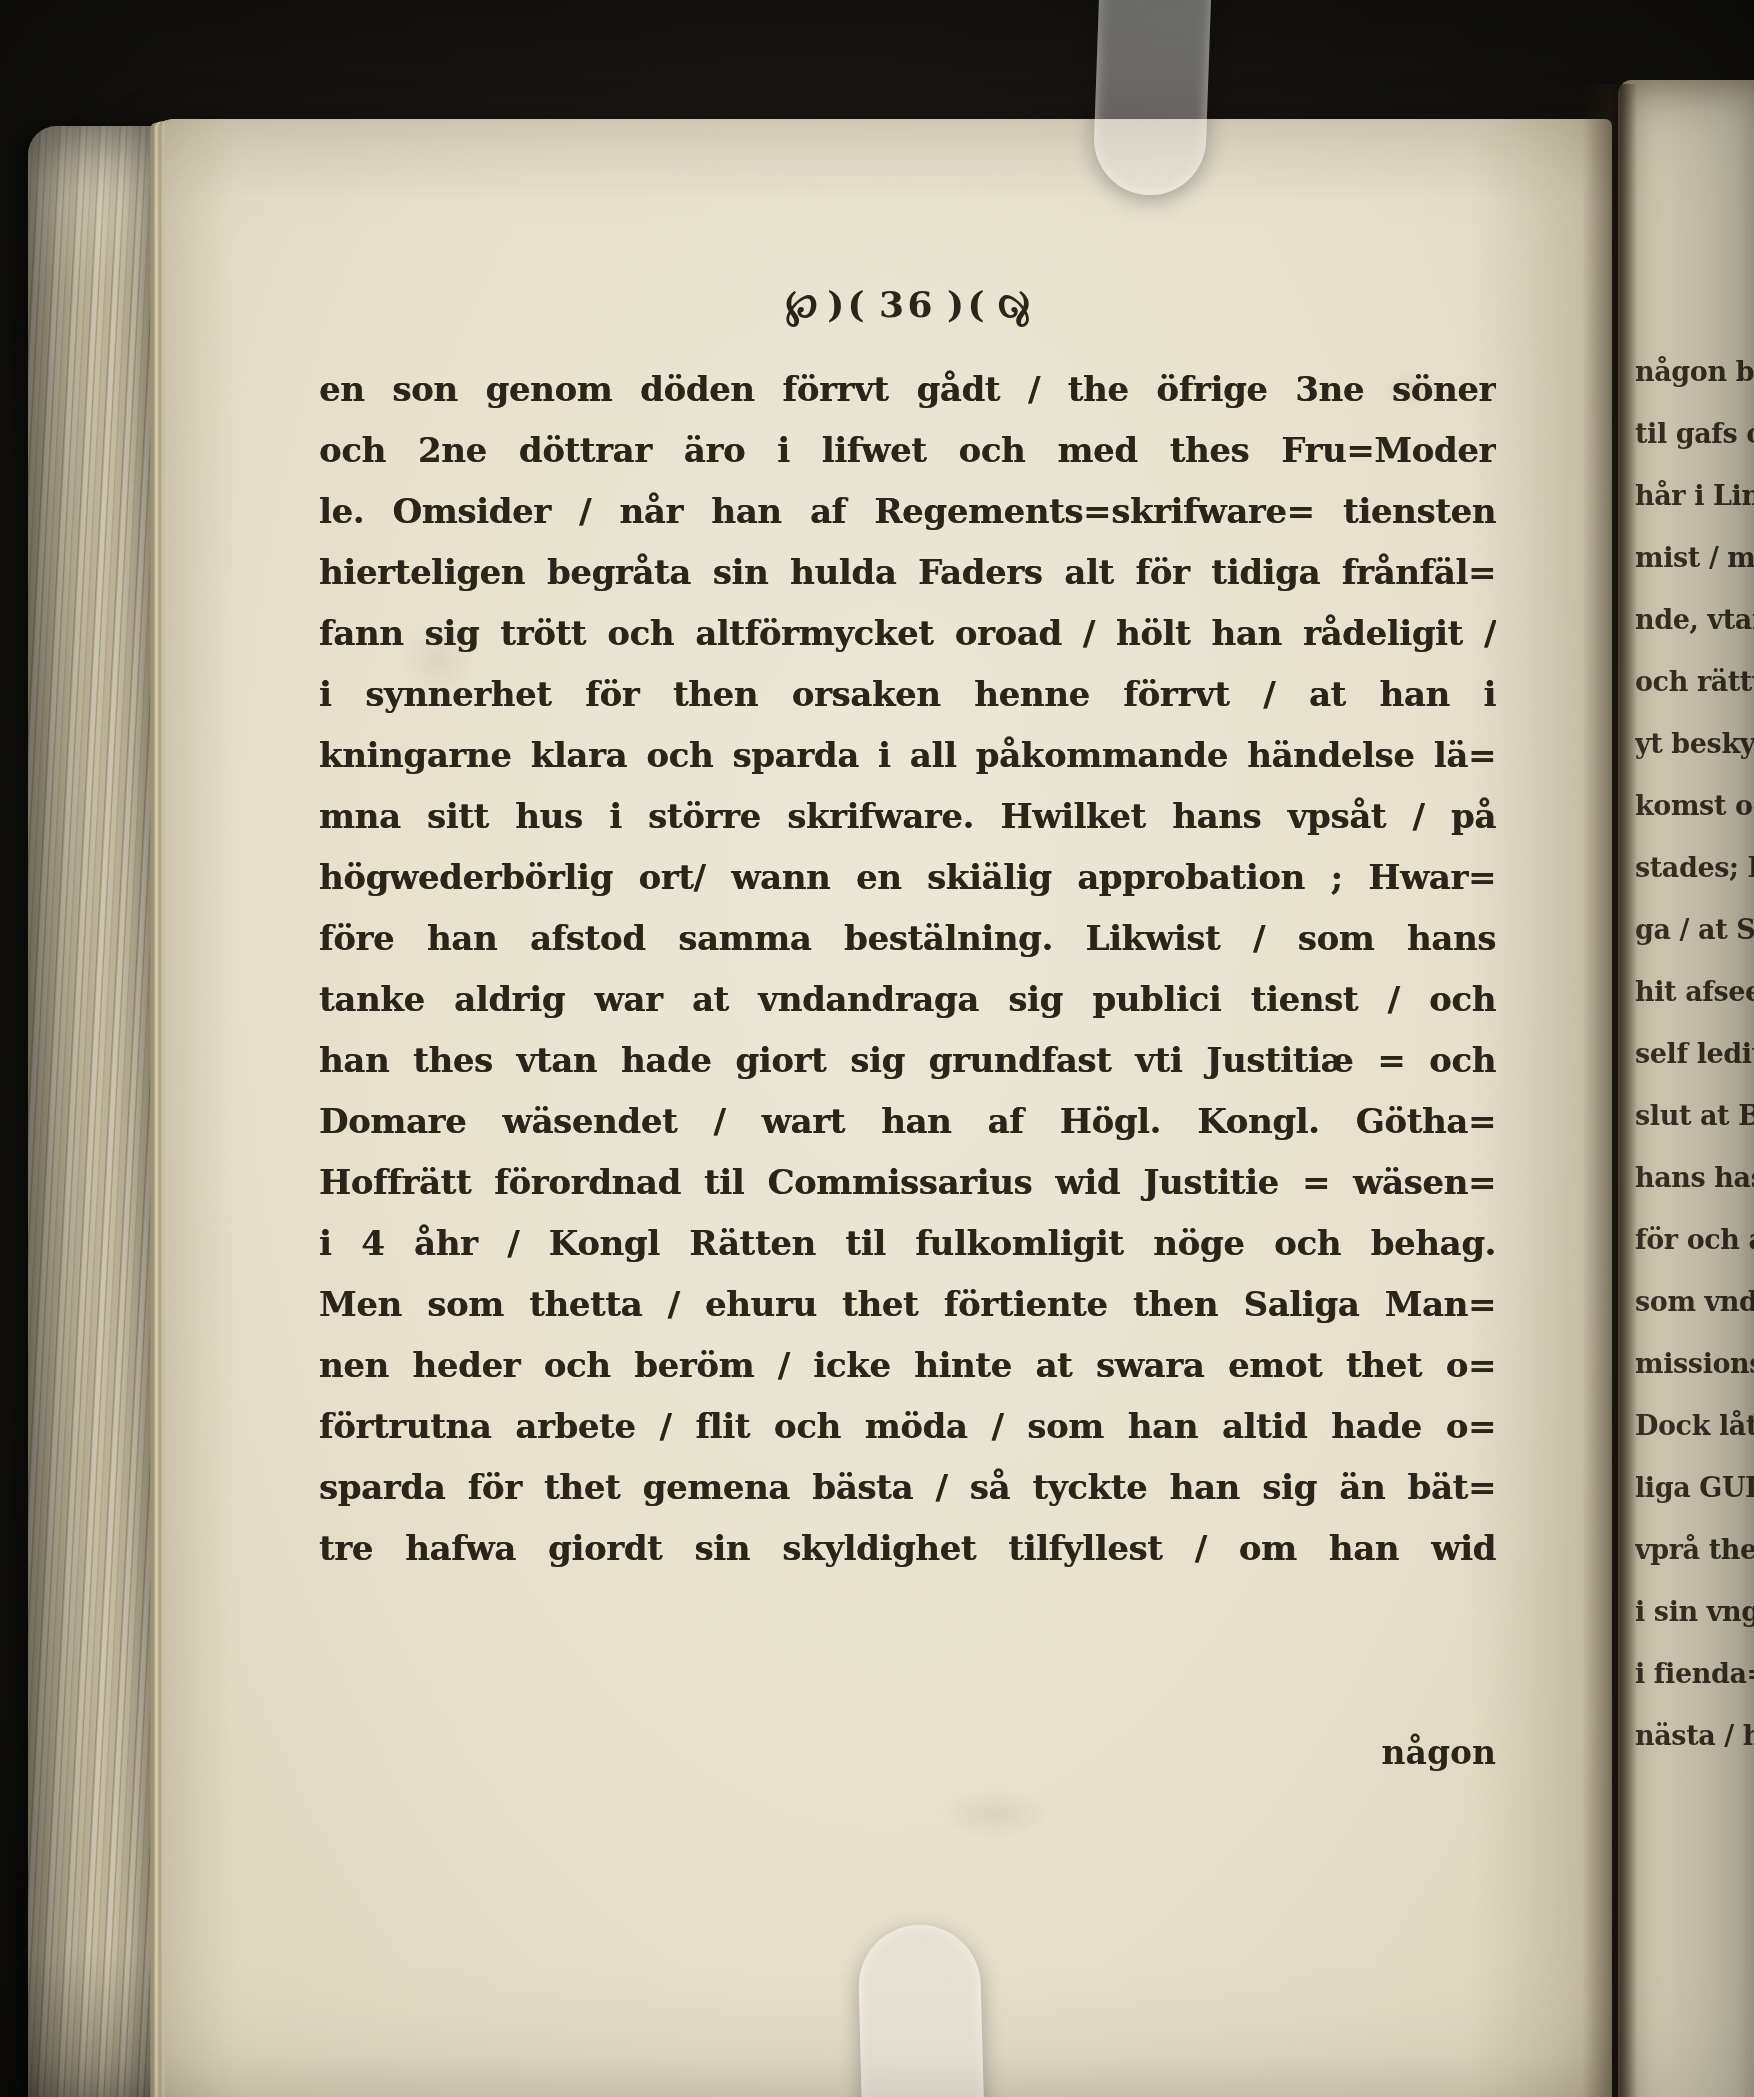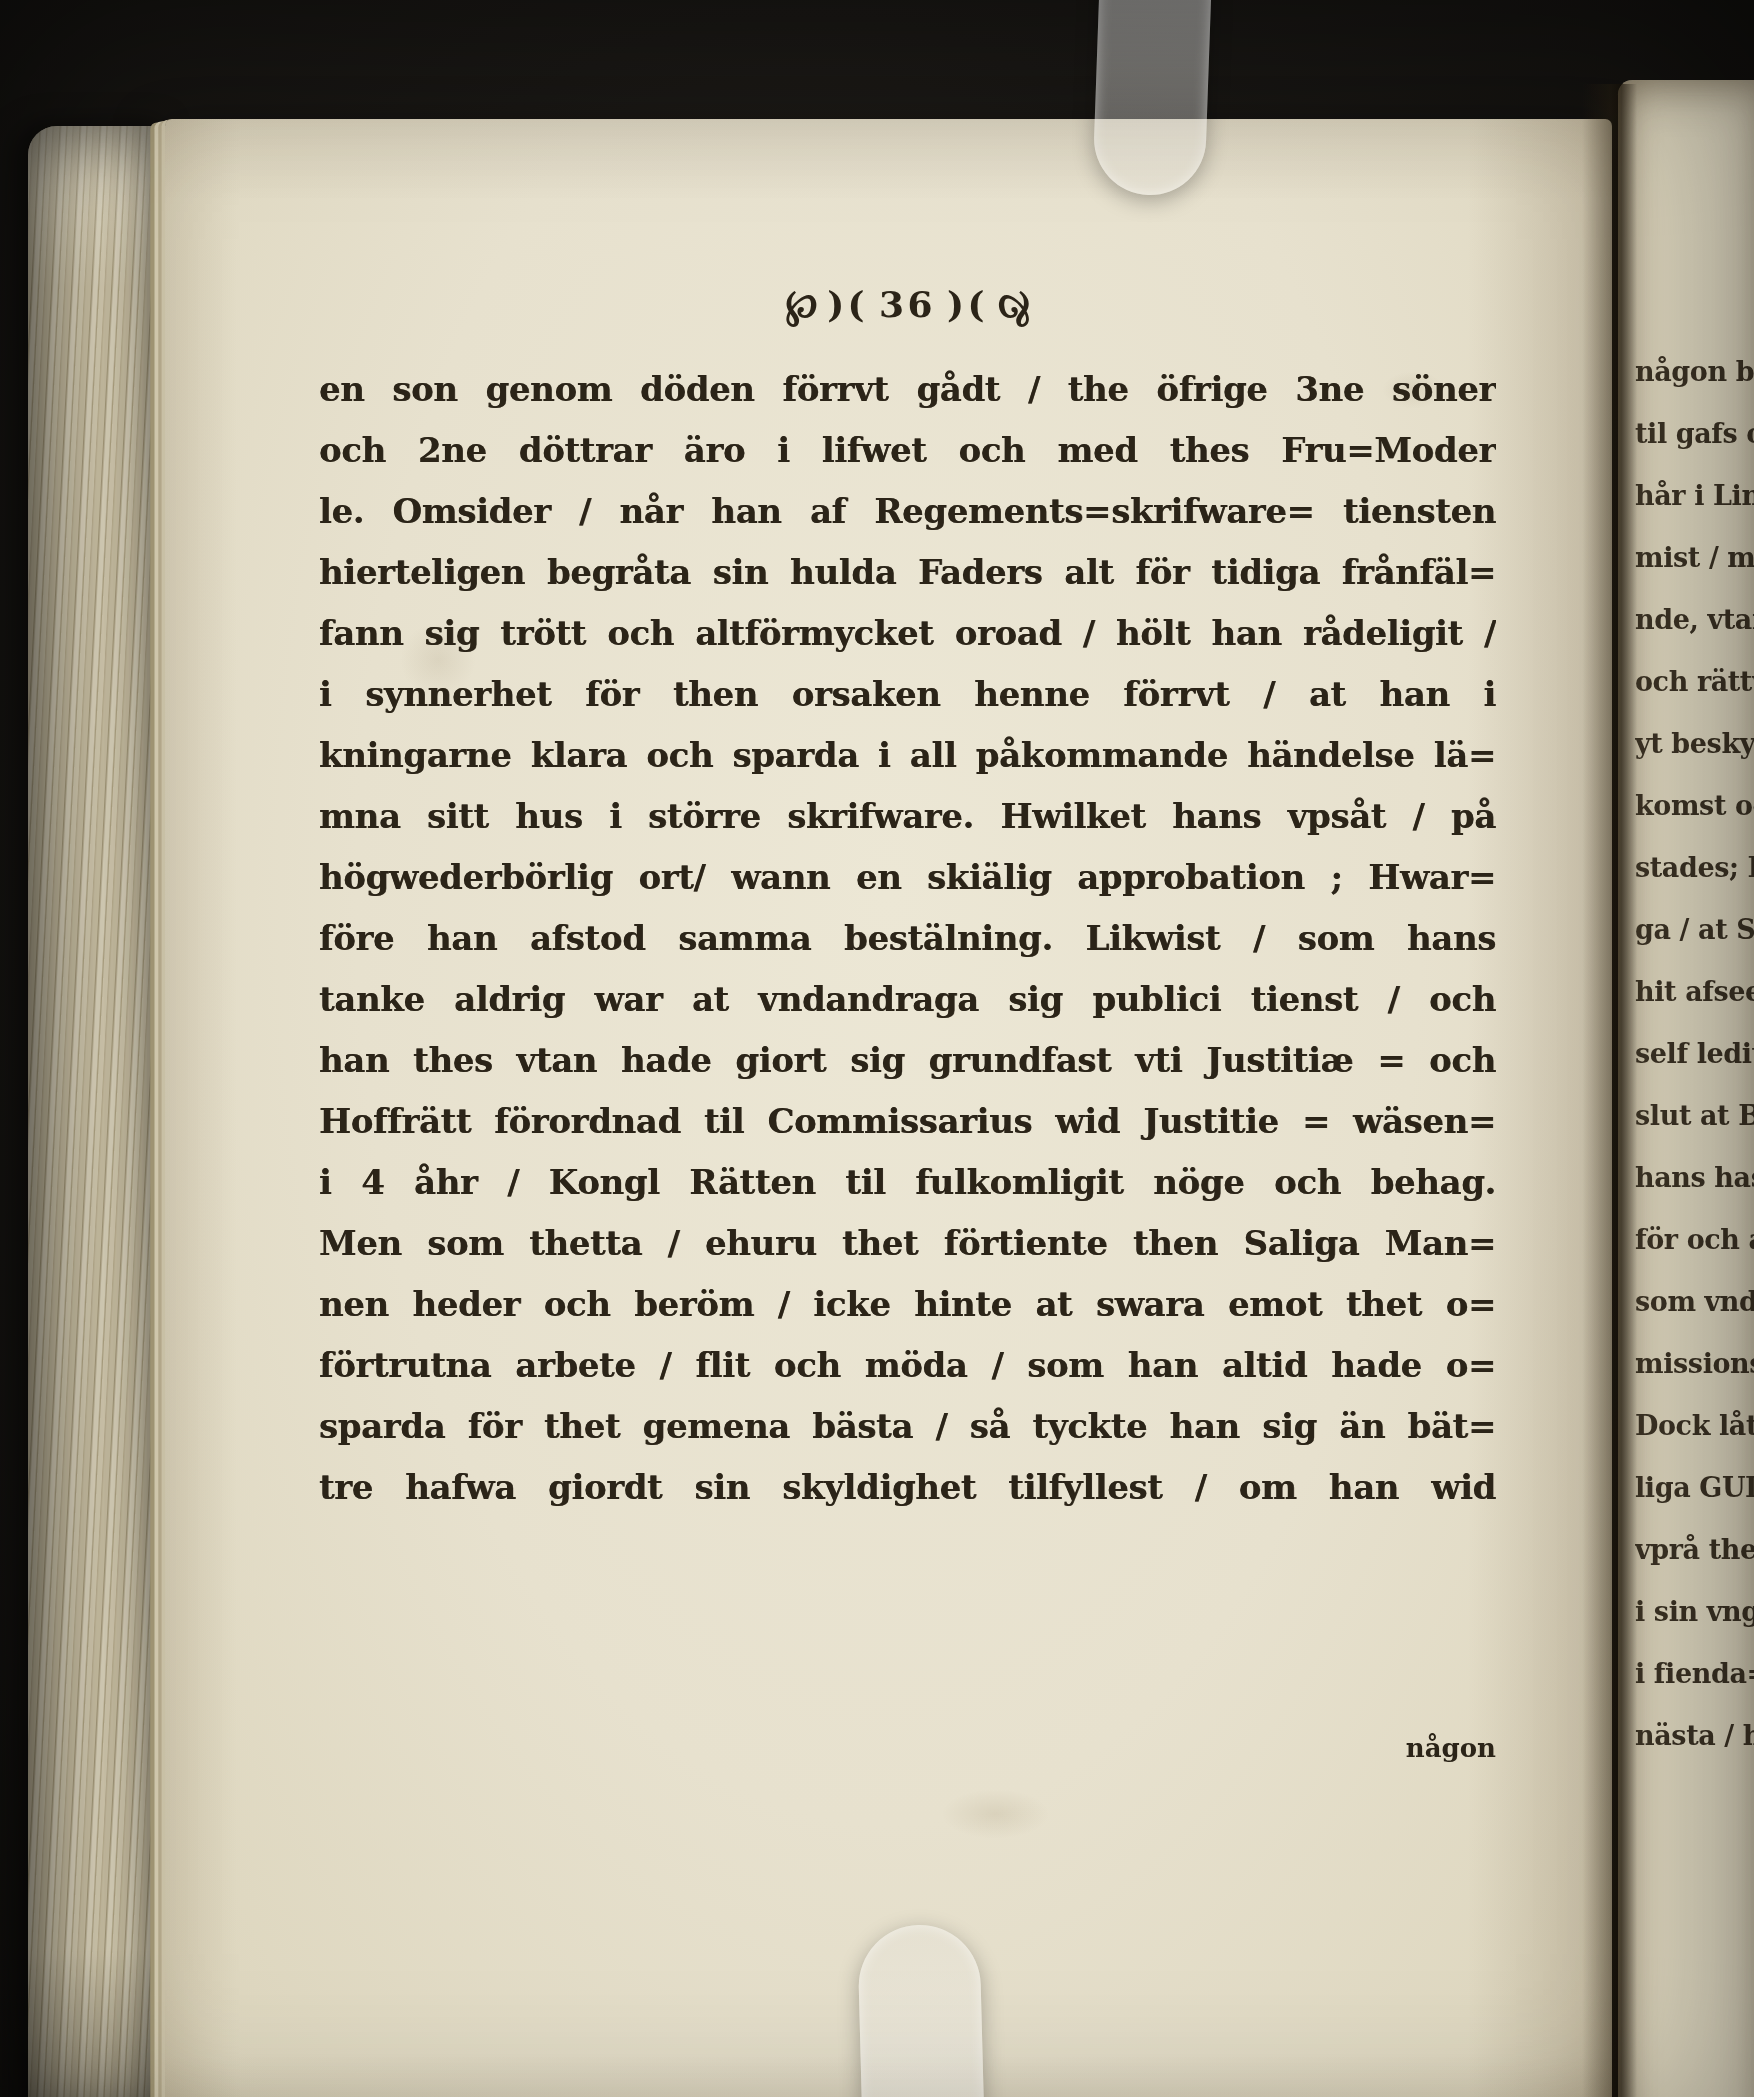--- a/index.html
+++ b/index.html
@@ -51,21 +51,21 @@
 
   .text-block { position:absolute; left:154px; top:240px; width:1177px; }
   .line {
     height:61px; line-height:61px; overflow:hidden;
     font-size:34px; font-weight:700; letter-spacing:-0.4px; color:#2b2418;
     text-align:justify; text-align-last:justify;
     text-shadow:0.3px 0 0 rgba(43,36,24,0.7);
   }
   .catchword-row {
     position:absolute; left:154px; top:1614px; width:1177px; text-align:right;
-    font-size:26px; font-weight:700; color:#2b2418;
+    font-size:33px; font-weight:700; color:#2b2418;
   }
 
   
   .gutter {
     position:absolute; left:1582px; top:84px; width:55px; height:2081px; z-index:4;
     background:linear-gradient(90deg, rgba(0,0,0,0) 0%, rgba(45,35,18,0.40) 50%, rgba(25,18,8,0.62) 72%, rgba(0,0,0,0) 100%);
     pointer-events:none;
   }
 
   
@@ -125,20 +125,21 @@
         <div class="line">le.  Omsider / når han af Regements=skrifware= tiensten</div>
         <div class="line">hierteligen begråta sin hulda Faders alt för tidiga frånfäl=</div>
         <div class="line">fann sig trött och altförmycket oroad / hölt han rådeligit /</div>
         <div class="line">i synnerhet för then orsaken henne  förrvt /   at han i</div>
         <div class="line">kningarne klara och sparda i all  påkommande händelse lä=</div>
         <div class="line">mna sitt hus i större skrifware. Hwilket hans vpsåt /  på</div>
         <div class="line">högwederbörlig ort/ wann en skiälig approbation ;  Hwar=</div>
         <div class="line">före han afstod samma bestälning.  Likwist /  som hans</div>
         <div class="line">tanke aldrig war at vndandraga sig publici tienst /  och</div>
         <div class="line">han thes vtan hade giort sig grundfast vti Justitiæ = och</div>
+        <div class="line">Domare wäsendet /  wart han af Högl. Kongl. Götha=</div>
         <div class="line">Hoffrätt förordnad til Commissarius wid Justitie = wäsen=</div>
         <div class="line">i 4 åhr /  Kongl Rätten til fulkomligit nöge och behag.</div>
         <div class="line">Men som thetta /  ehuru thet förtiente then Saliga Man=</div>
         <div class="line">nen heder och beröm /  icke hinte at swara emot thet o=</div>
         <div class="line">förtrutna arbete / flit och möda /  som han altid hade o=</div>
         <div class="line">sparda för thet gemena bästa /  så tyckte han sig än bät=</div>
         <div class="line">tre hafwa giordt sin skyldighet tilfyllest /  om han wid</div>
       </div>
 
     <div class="catchword-row">

